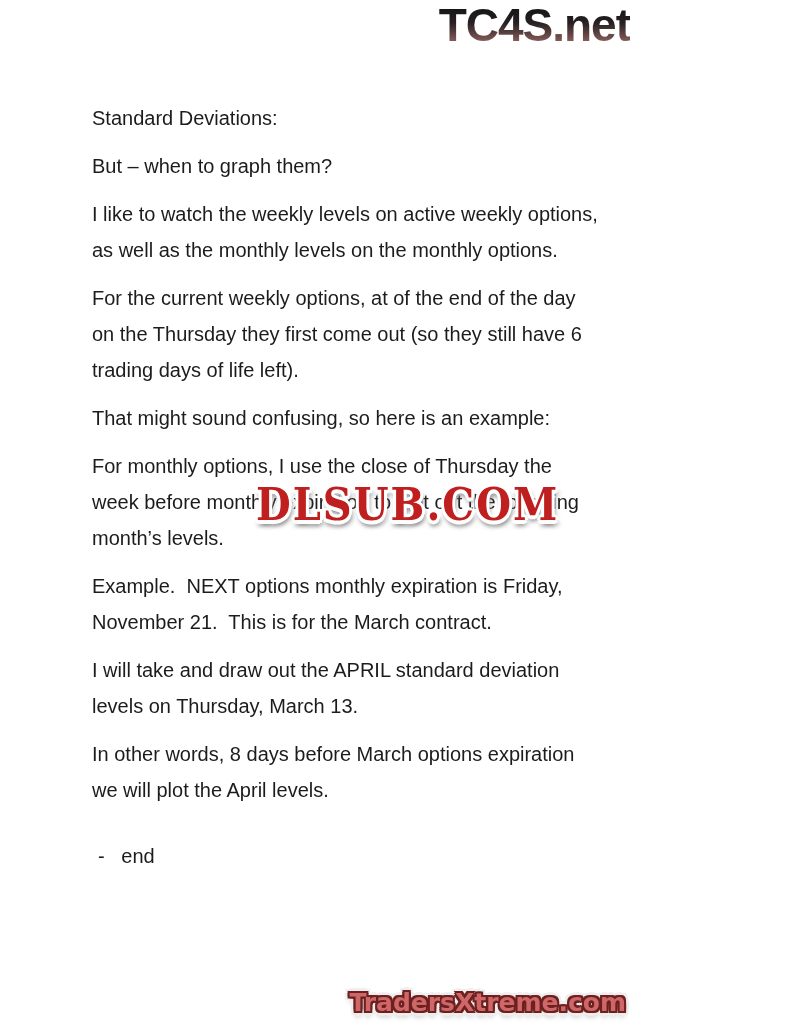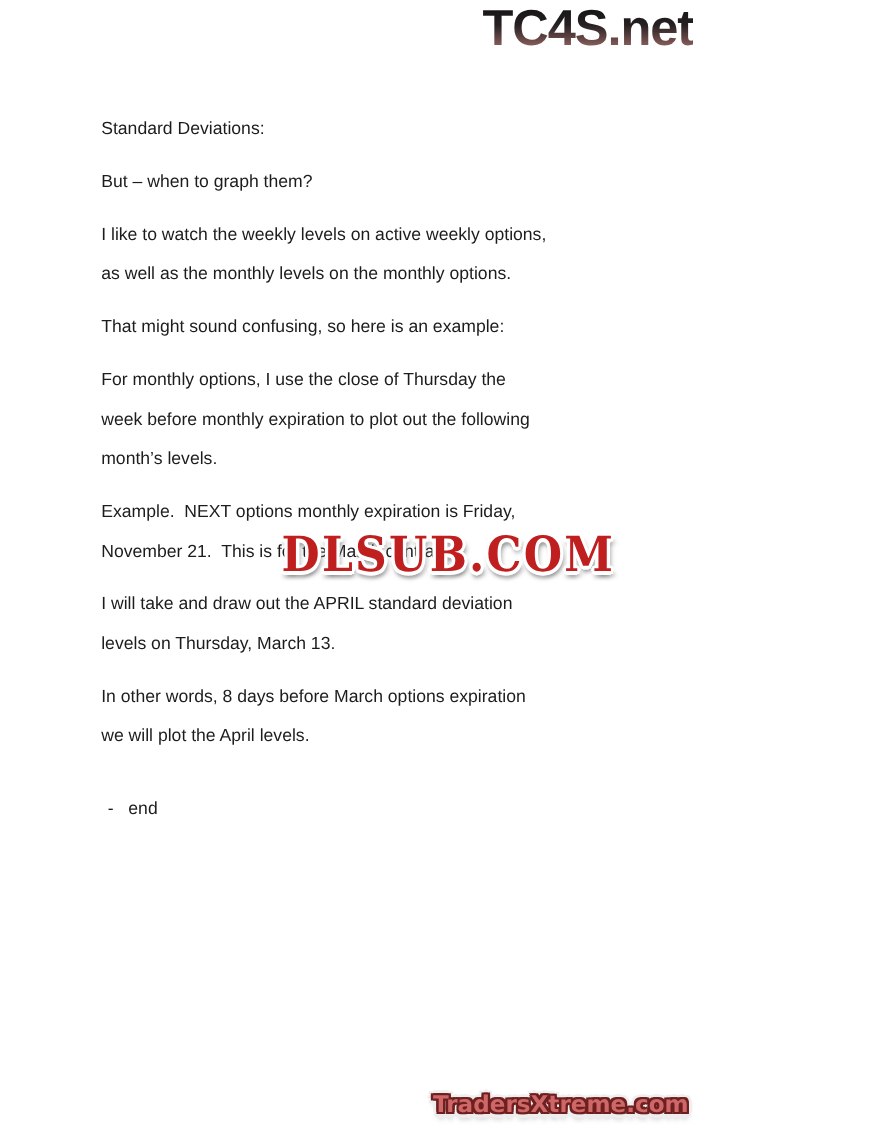--- a/index.html
+++ b/index.html
@@ -16,21 +16,21 @@
     font-family: "Liberation Sans", sans-serif;
   }
 
   
   .doc {
     position: absolute;
     left: 92px;
     top: 100px;
     width: 650px;
     color: #1c1c1c;
-    font-size: 16px;
+    font-size: 20px;
     line-height: 36px;
   }
   .doc p {
     margin: 0 0 12px 0;
     white-space: pre-wrap;
   }
   .doc p.end-line {
     margin-top: 30px;
     padding-left: 6px;
   }
@@ -74,21 +74,21 @@
        4px  4px 4px rgba(130,130,130,0.55);
   }
 
   
   .logo-bottom {
     position: absolute;
     right: 8px;
     bottom: 9px;
     font-family: "DejaVu Sans", sans-serif;
     font-weight: bold;
-    font-size: 21px;
+    font-size: 25px;
     line-height: 1;
     color: #ce6767;
     text-shadow:
       -2px -2px 0 #6e1f1f,  2px -2px 0 #6e1f1f,
       -2px  2px 0 #6e1f1f,  2px  2px 0 #6e1f1f,
       -2px  0   0 #6e1f1f,  2px  0   0 #6e1f1f,
        0   -2px 0 #6e1f1f,  0    2px 0 #6e1f1f,
       -4px -4px 1px #eeeeee,  4px -4px 1px #eeeeee,
       -4px  4px 1px #eeeeee,  4px  4px 1px #eeeeee,
       -5px  0   1px #eeeeee,  5px  0   1px #eeeeee,
@@ -101,20 +101,23 @@
 
 <div class="page">
 
   <div class="logo-top">TC4S.net</div>
 
   <div class="doc">
     <p>Standard Deviations:</p>
     <p>But – when to graph them?</p>
     <p>I like to watch the weekly levels on active weekly options,
 as well as the monthly levels on the monthly options.</p>
+    <p>For the current weekly options, at of the end of the day
+on the Thursday they first come out (so they still have 6
+trading days of life left).</p>
     <p>That might sound confusing, so here is an example:</p>
     <p>For monthly options, I use the close of Thursday the
 week before monthly expiration to plot out the following
 month’s levels.</p>
     <p>Example.  NEXT options monthly expiration is Friday,
 November 21.  This is for the March contract.</p>
     <p>I will take and draw out the APRIL standard deviation
 levels on Thursday, March 13.</p>
     <p>In other words, 8 days before March options expiration
 we will plot the April levels.</p>

